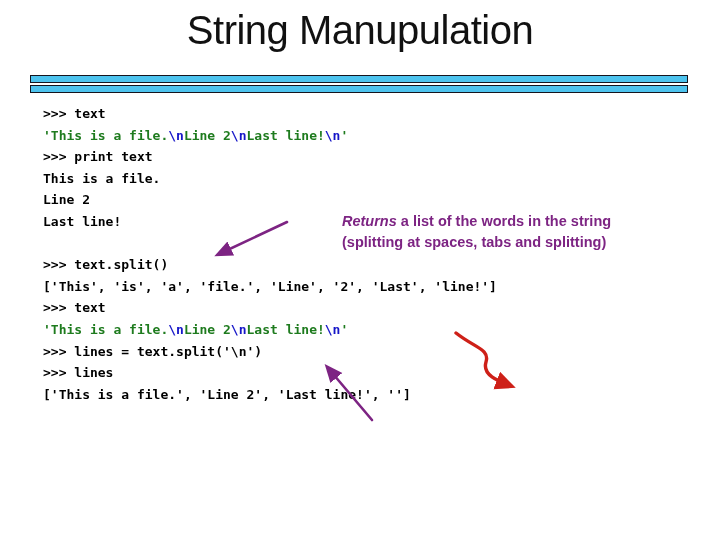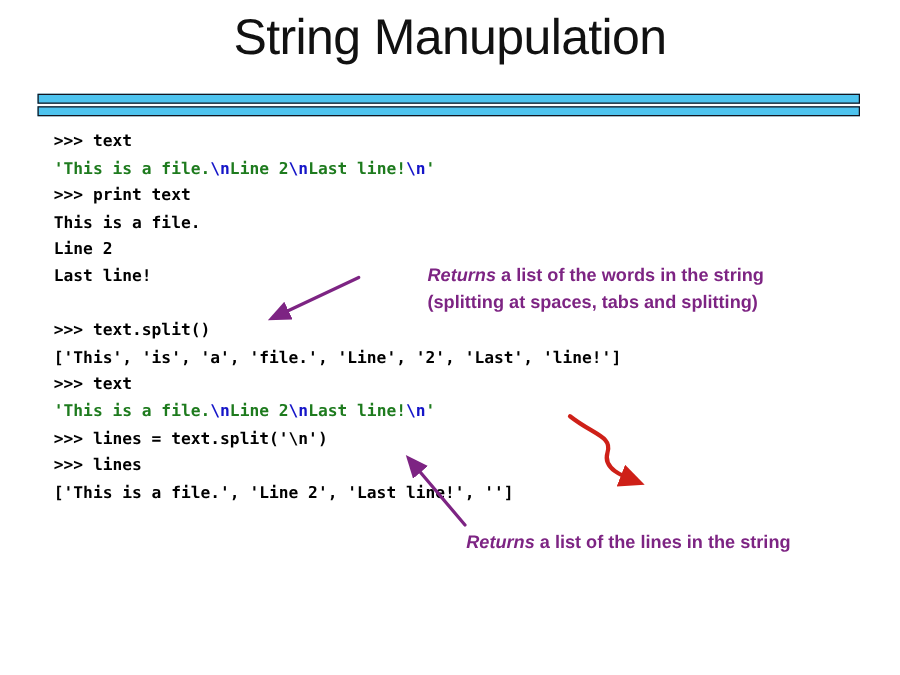--- a/index.html
+++ b/index.html
@@ -48,21 +48,20 @@
   <div class="bar bar2"></div>
 
   <div class="code" id="code-block"><div><span class="seg-code">&gt;&gt;&gt; text</span></div><div><span class="seg-string">'This is a file.</span><span class="seg-escape">\n</span><span class="seg-string">Line 2</span><span class="seg-escape">\n</span><span class="seg-string">Last line!</span><span class="seg-escape">\n</span><span class="seg-string">'</span></div><div><span class="seg-code">&gt;&gt;&gt; print text</span></div><div><span class="seg-code">This is a file.</span></div><div><span class="seg-code">Line 2</span></div><div><span class="seg-code">Last line!</span></div><div>&nbsp;</div><div><span class="seg-code">&gt;&gt;&gt; text.split()</span></div><div><span class="seg-code">['This', 'is', 'a', 'file.', 'Line', '2', 'Last', 'line!']</span></div><div><span class="seg-code">&gt;&gt;&gt; text</span></div><div><span class="seg-string">'This is a file.</span><span class="seg-escape">\n</span><span class="seg-string">Line 2</span><span class="seg-escape">\n</span><span class="seg-string">Last line!</span><span class="seg-escape">\n</span><span class="seg-string">'</span></div><div><span class="seg-code">&gt;&gt;&gt; lines = text.split('\n')</span></div><div><span class="seg-code">&gt;&gt;&gt; lines</span></div><div><span class="seg-code">['This is a file.', 'Line 2', 'Last line!', '']</span></div></div>
 
   <div class="annot annot1">
     <div><span class="it">Returns</span><span> a list of the words in the string</span></div>
     <div>(splitting at spaces, tabs and splitting)</div>
   </div>
 
   <div class="annot annot2">
-    <div><span class="it">Returns</span><span> a list of the lines in the string</span></div>
   </div>
 
   <svg class="overlay" viewBox="0 0 720 540">
     <defs>
       <marker id="ah-purple" markerWidth="8" markerHeight="8" refX="5" refY="3" orient="auto">
         <path d="M0,0 L7,3 L0,6 Z" style="fill:var(--annot)"></path>
       </marker>
       <marker id="ah-red" markerWidth="7" markerHeight="7" refX="4.5" refY="2.75" orient="auto">
         <path d="M0,0 L6,2.75 L0,5.5 Z" style="fill:var(--red)"></path>
       </marker>

